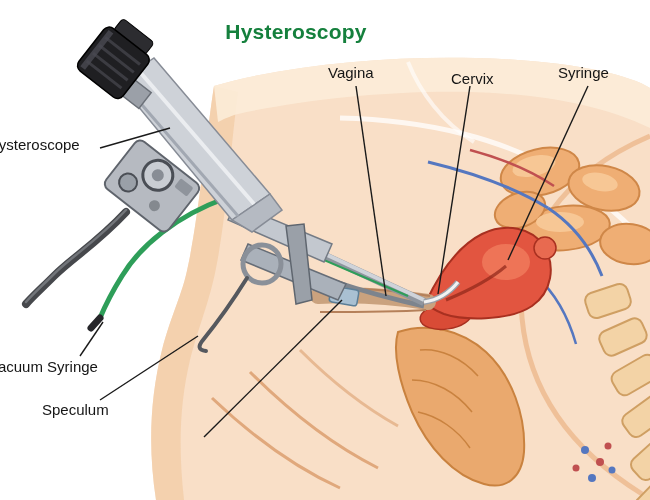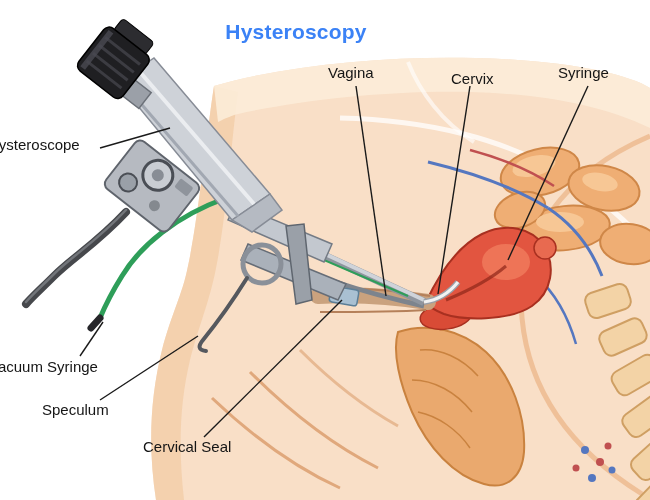--- a/index.html
+++ b/index.html
@@ -3,21 +3,21 @@
 <meta charset="utf-8">
 <style>
   html,body{margin:0;padding:0;background:#fff;}
   .stage{
     position:relative;width:650px;height:500px;background:#ffffff;
     overflow:hidden;font-family:"Liberation Sans",sans-serif;
   }
   .stage svg{position:absolute;left:0;top:0;}
   .title{
     position:absolute;left:0;top:20px;width:592px;text-align:center;
-    font-size:21px;font-weight:bold;color:#3b82f6;letter-spacing:.2px;
+    font-size:21px;font-weight:bold;color:#15803d;letter-spacing:.2px;
   }
   .lbl{
     position:absolute;font-size:15px;color:#151515;white-space:nowrap;text-align:center;
   }
 </style>
 </head>
 <body>
 
 <div class="stage">
 
@@ -155,17 +155,16 @@
       <line x1="100" y1="400" x2="198" y2="336"></line>
       <line x1="204" y1="437" x2="342" y2="300"></line>
     </g>
   </svg>
 
   <div class="title">Hysteroscopy</div>
 
   <div class="lbl" style="left:-12px;top:136px">Hysteroscope</div>
   <div class="lbl" style="left:-11px;top:358px">Vacuum Syringe</div>
   <div class="lbl" style="left:42px;top:401px">Speculum</div>
-  <div class="lbl" style="left:143px;top:438px">Cervical Seal</div>
   <div class="lbl" style="left:328px;top:64px">Vagina</div>
   <div class="lbl" style="left:451px;top:70px">Cervix</div>
   <div class="lbl" style="left:558px;top:64px">Syringe</div>
 </div>
 
 </body></html>

